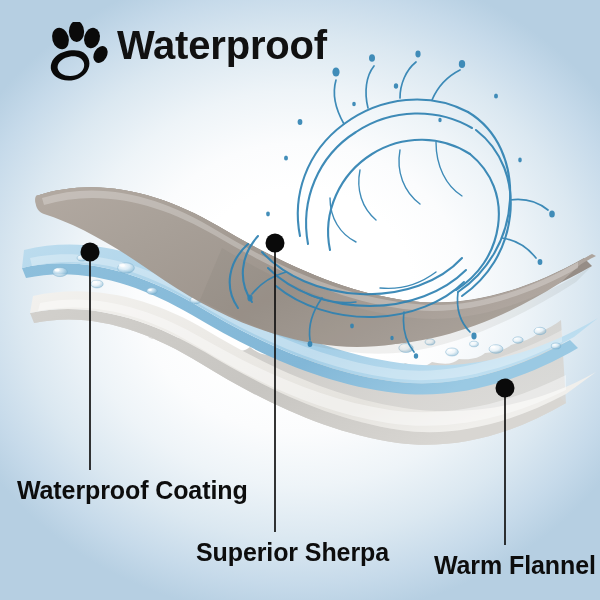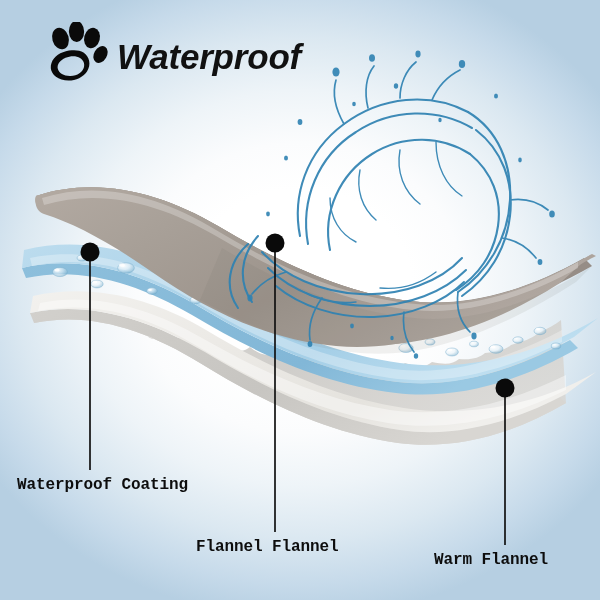--- a/index.html
+++ b/index.html
@@ -13,29 +13,29 @@
       radial-gradient(ellipse 62% 55% at 50% 48%,
         #ffffff 0%, #ffffff 30%, #fbfcfd 44%,
         #eef4f8 60%, #dbe8f1 76%, #c6daea 90%, #b6cfe2 100%);
   }
   .svg-full{position:absolute;left:0;top:0;width:600px;height:600px;}
 
   
   #header{position:absolute;left:0;top:0;width:600px;height:100px;}
   #paw-icon{position:absolute;left:42px;top:22px;width:66px;height:62px;}
   #title-text{
-    position:absolute;left:117px;top:36px;
-    font-size:35px;font-weight:bold;color:#111;
-    letter-spacing:-0.2px;line-height:42px;white-space:nowrap;font-style:italic;
+    position:absolute;left:117px;top:24px;
+    font-size:40px;font-weight:bold;color:#111;
+    letter-spacing:-0.2px;line-height:42px;white-space:nowrap;
   }
 
   
   .callout-label{
-    position:absolute;font-size:16px;font-weight:bold;
-    color:#0d0d0d;white-space:nowrap;letter-spacing:-0.1px;font-family:Liberation Mono, monospace;
+    position:absolute;font-size:25px;font-weight:bold;
+    color:#0d0d0d;white-space:nowrap;letter-spacing:-0.1px;
   }
   #label-0{left:17px;top:476px;}
   #label-1{left:196px;top:538px;}
   #label-2{left:434px;top:551px;}
 </style>
 </head>
 <body>
 
 <div id="stage">
 
@@ -360,16 +360,16 @@
                C34.5,33.6 28.5,33.6 23.5,35.8
                C18.0,38.2 14.8,42.6 15.8,46.8
                C16.9,51.3 22.0,54.2 28.5,54.0
                C35.5,53.8 40.8,50.2 42.0,45.0
                C42.9,41.1 41.1,38.1 38.0,36.0 Z" fill="#0a0a0a" fill-rule="evenodd"></path>
     </svg>
     <div id="title-text">Waterproof</div>
   </div>
 
   <div class="callout-label" id="label-0">Waterproof Coating</div>
-  <div class="callout-label" id="label-1">Flannel Flannel</div>
+  <div class="callout-label" id="label-1">Superior Sherpa</div>
   <div class="callout-label" id="label-2">Warm Flannel</div>
 
 </div>
 
 </body></html>

